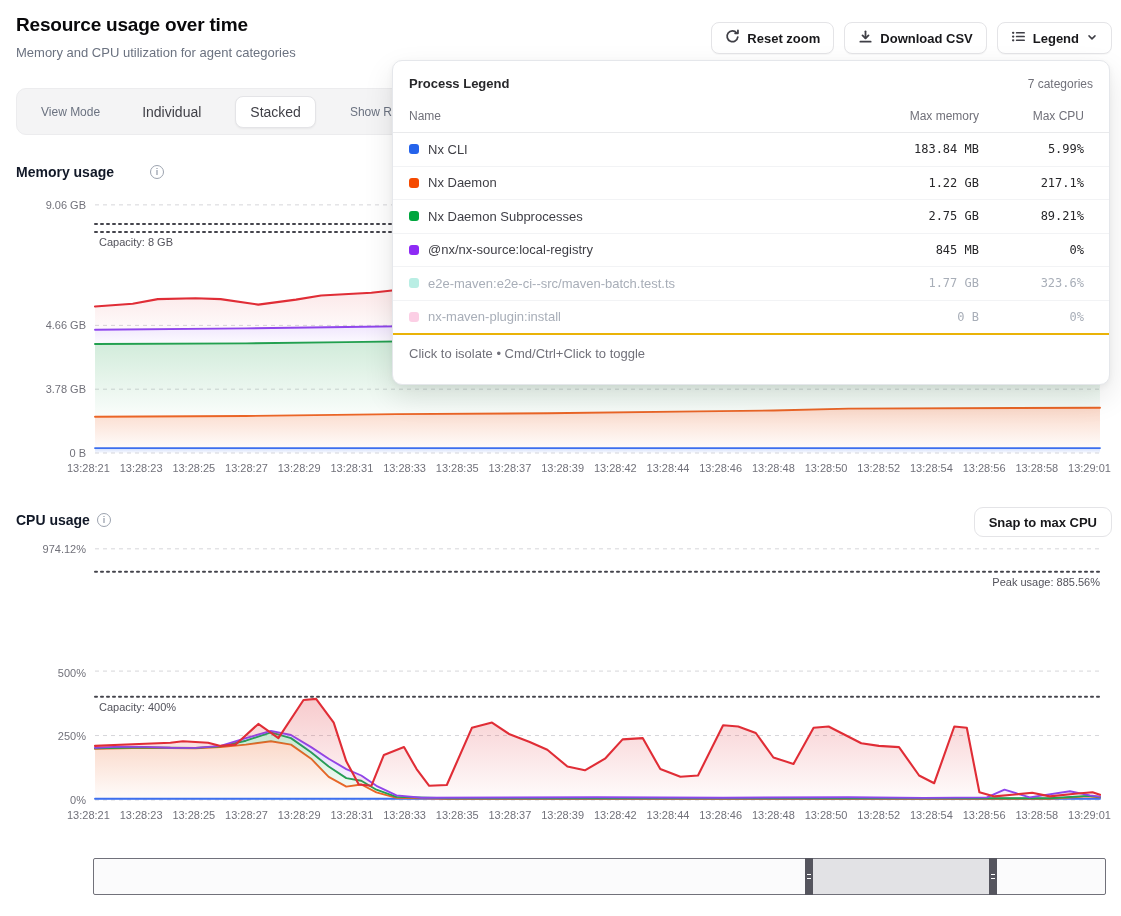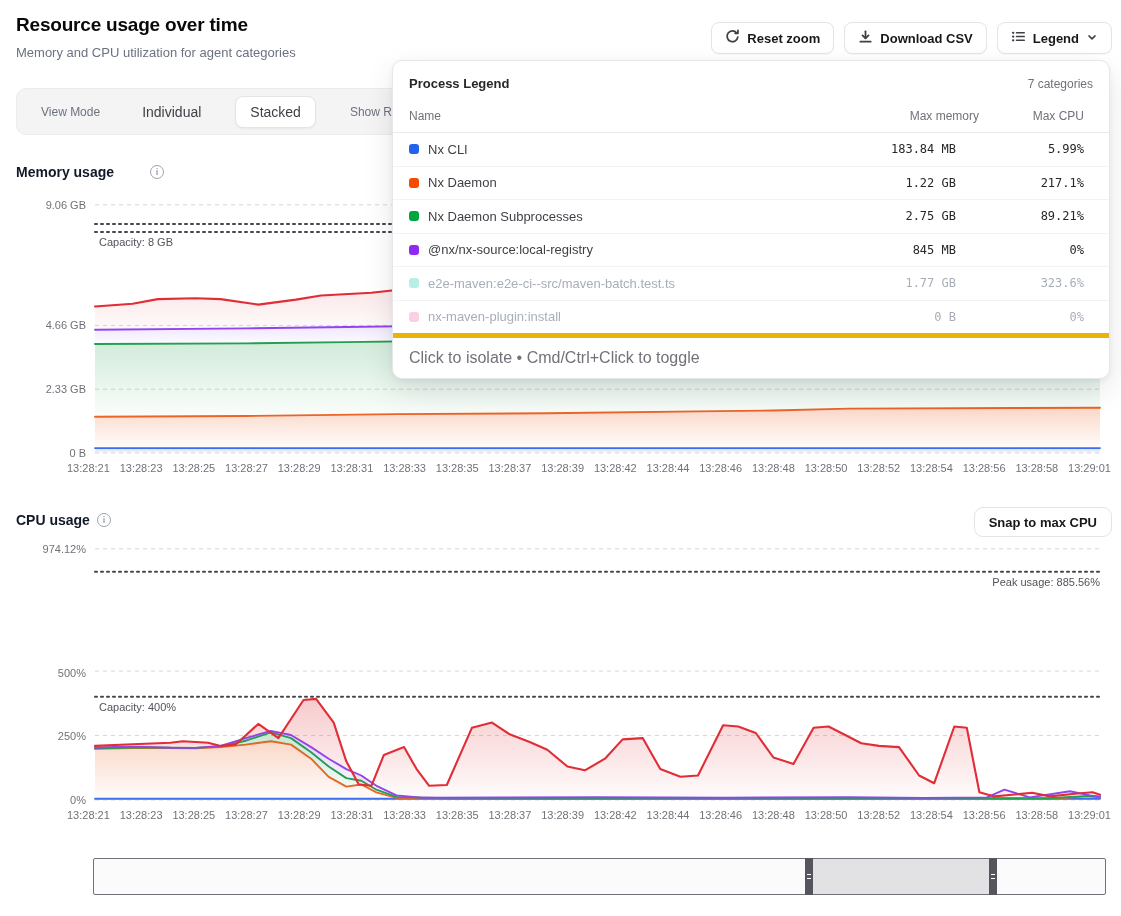--- a/index.html
+++ b/index.html
@@ -58,24 +58,24 @@
   .cols { display:flex; align-items:center; padding:6px 25px 9px 16px; border-bottom:1px solid #e9eaec; }
   .cols .c-name { flex:1; font-size:12px; color:#71717a; }
   .cols .c-mem { width:170px; text-align:right; font-size:12px; color:#71717a; }
   .cols .c-cpu { width:105px; text-align:right; font-size:12px; color:#71717a; }
   .lrow { display:flex; align-items:center; height:33.5px; padding:0 25px 0 16px; border-bottom:1px solid #f2f3f5; cursor:pointer;justify-content:space-between; }
   .lrow .nm { flex:1; display:flex; align-items:center; gap:9px; font-size:13px; color:#3f3f46; min-width:0; }
   .lrow .nm span.txt { overflow:hidden; text-overflow:ellipsis; white-space:nowrap; }
   .sw { width:10px; height:10px; border-radius:3px; flex:none; }
   .val { font-family:"DejaVu Sans Mono", monospace; font-size:12px; color:#27272a; }
   .lrow .mem { width:170px; text-align:right; }
-  .lrow .cpu { width:105px; text-align:right;margin-left:23px; }
+  .lrow .cpu { width:105px; text-align:right; }
   .lrow.disabled .nm, .lrow.disabled .val { color:#a8aeb8; }
   .lrow.disabled .sw { opacity:0.55; }
-  .popup-foot { padding:11px 16px 11px 16px; font-size:16px; color:#71717a; border-top:5px solid #eab308; margin-top:-1px; }
+  .popup-foot { padding:11px 16px 23px 16px; font-size:13px; color:#71717a; border-top:2px solid #eab308; margin-top:-1px; }
 </style>
 </head>
 <body>
 
 <div class="page">
 
   <h1 class="hdr-title">Resource usage over time</h1>
   <p class="hdr-sub">Memory and CPU utilization for agent categories</p>
 
   <div class="hdr-actions">
@@ -164,21 +164,21 @@
         <path d="M0.0 149.0 L150.8 148.4 L251.3 147.1 L351.8 145.7 L427.1 143.5 L502.5 141.6 L577.9 136.1 L653.3 132.0 L753.8 130.6 L1005.0 129.3" fill="none" stroke="#21a14d" stroke-width="1.9" stroke-linejoin="round" stroke-linecap="round"></path>
         <path d="M0.0 134.8 L150.8 133.4 L251.3 132.0 L351.8 130.6 L427.1 127.9 L502.5 125.2 L577.9 119.7 L653.3 115.6 L753.8 114.2 L1005.0 112.8 L1005.0 129.3 L753.8 130.6 L653.3 132.0 L577.9 136.1 L502.5 141.6 L427.1 143.5 L351.8 145.7 L251.3 147.1 L150.8 148.4 L0.0 149.0 Z" fill="url(#g0-3)" stroke="none"></path>
         <path d="M0.0 134.8 L150.8 133.4 L251.3 132.0 L351.8 130.6 L427.1 127.9 L502.5 125.2 L577.9 119.7 L653.3 115.6 L753.8 114.2 L1005.0 112.8" fill="none" stroke="#8e46ee" stroke-width="1.9" stroke-linejoin="round" stroke-linecap="round"></path>
         <path d="M0.0 111.5 L37.7 108.7 L62.8 104.1 L100.5 103.3 L125.6 104.1 L163.3 109.6 L201.0 104.6 L226.1 100.5 L276.4 97.8 L301.5 95.0 L351.8 90.9 L402.0 85.5 L452.3 80.0 L502.5 74.5 L552.8 70.4 L603.0 66.3 L653.3 60.8 L703.5 52.6 L753.8 47.1 L804.0 43.0 L854.3 40.3 L904.5 38.9 L954.8 37.5 L1005.0 37.5 L1005.0 112.8 L753.8 114.2 L653.3 115.6 L577.9 119.7 L502.5 125.2 L427.1 127.9 L351.8 130.6 L251.3 132.0 L150.8 133.4 L0.0 134.8 Z" fill="url(#g0-4)" stroke="none"></path>
         <path d="M0.0 111.5 L37.7 108.7 L62.8 104.1 L100.5 103.3 L125.6 104.1 L163.3 109.6 L201.0 104.6 L226.1 100.5 L276.4 97.8 L301.5 95.0 L351.8 90.9 L402.0 85.5 L452.3 80.0 L502.5 74.5 L552.8 70.4 L603.0 66.3 L653.3 60.8 L703.5 52.6 L753.8 47.1 L804.0 43.0 L854.3 40.3 L904.5 38.9 L954.8 37.5 L1005.0 37.5" fill="none" stroke="#e02d36" stroke-width="2.1" stroke-linejoin="round" stroke-linecap="round"></path>
         <line x1="0" x2="1005" y1="29.031847133757964" y2="29.031847133757964" stroke="#44444c" stroke-width="2" stroke-dasharray="2 4" stroke-linecap="round"></line>
         <line x1="0" x2="1005" y1="36.97452229299361" y2="36.97452229299361" stroke="#44444c" stroke-width="2" stroke-dasharray="2 4" stroke-linecap="round"></line>
       </svg>
       <div class="ylab" style="top: 3.85987px; left: 0px;">9.06 GB</div>
       <div class="ylab" style="top: 124.369px; left: 0px;">4.66 GB</div>
-      <div class="ylab" style="top: 188.185px; left: 0px;">2.33 GB</div>
+      <div class="ylab" style="top: 188.185px; left: 0px;">3.78 GB</div>
       <div class="ylab" style="top: 252px; left: 0px;">0 B</div>
       <div class="reflab" style="top: 40.9745px; left: 99px;">Capacity: 8 GB</div>
       <div class="xlabels" style="top: 267px;">
         <span>13:28:21</span>
         <span>13:28:23</span>
         <span>13:28:25</span>
         <span>13:28:27</span>
         <span>13:28:29</span>
         <span>13:28:31</span>
         <span>13:28:33</span>

